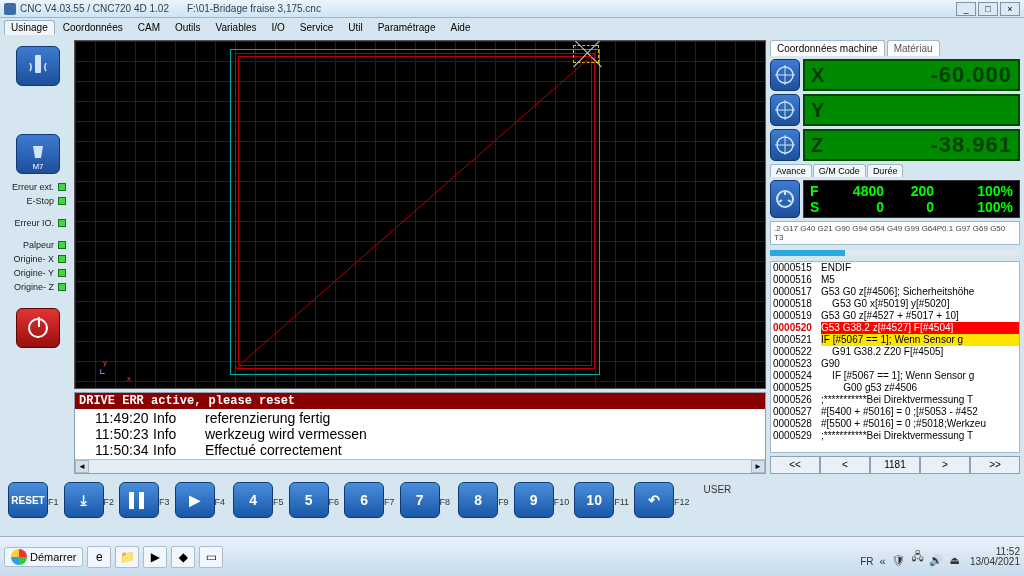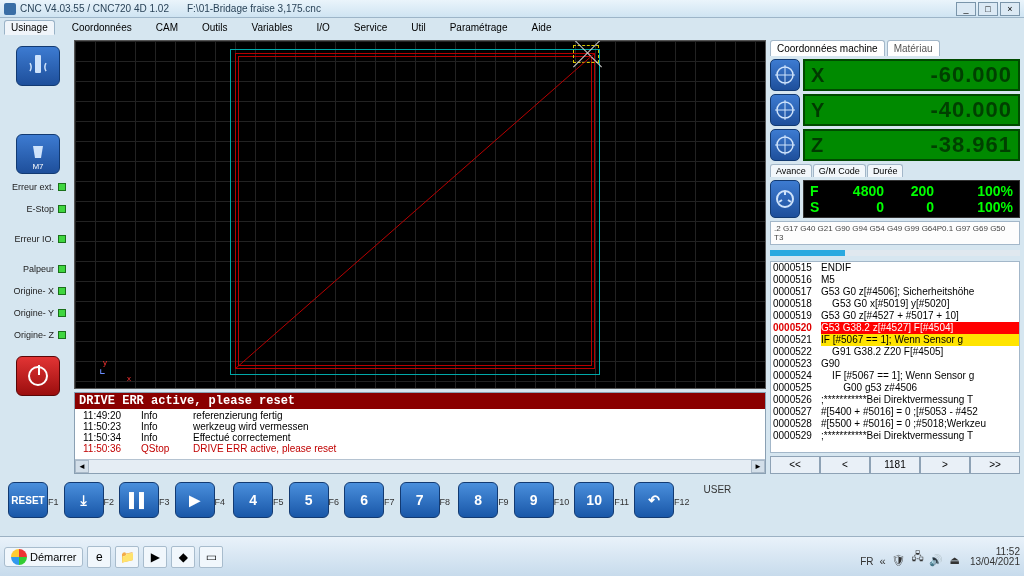--- a/index.html
+++ b/index.html
@@ -7,34 +7,34 @@
   .window { width: 1024px; height: 576px; display: flex; flex-direction: column; }
 
   
   .titlebar { height: 18px; background: linear-gradient(#eaf4fb,#cfe4f2); display:flex; align-items:center; padding:0 4px; border-bottom:1px solid #9db5c8;}
   .titlebar .tb-icon { width:12px; height:12px; background:#3a6ea5; border-radius:2px; margin-right:4px; display:inline-block;}
   .titlebar .tb-text { font-size:10px; color:#2a4358; }
   .titlebar .spacer { flex:1;}
   .titlebar .winbtn { width:20px; height:14px; border:1px solid #7a95aa; margin-left:2px; background:#dbe9f4; font-size:9px; line-height:12px; text-align:center; cursor:pointer;}
 
   
-  .menubar { height:18px; display:flex; align-items:center; padding:0 4px; gap:10px;text-align:center;}
+  .menubar { height:18px; display:flex; align-items:center; padding:0 4px; gap:1px;text-align:center;}
   .menubar .tab { padding:1px 6px; font-size:10px; border:1px solid transparent; border-radius:3px 3px 0 0; cursor:pointer;}
   .menubar .tab.active { background:#f0f5fa; border-color:#9ab3c7; border-bottom-color:#f0f5fa;}
 
   
   .content { flex:1; display:flex; padding:4px; gap:4px; overflow:hidden;}
 
   
   .sidebar-left { width:66px; display:flex; flex-direction:column; gap:6px; padding:4px 0 0 2px;}
   .biggbtn { width:44px; height:40px; background:linear-gradient(#3d7bd1,#1e4f9b); border:1px solid #123a72; border-radius:6px; margin:2px auto; cursor:pointer; display:flex; align-items:center; justify-content:center; position:relative;}
   .biggbtn.m7 { margin-top:40px;}
   .biggbtn .lbl { position:absolute; bottom:2px; left:0; right:0; text-align:center; font-size:8px; color:#fff;}
   .biggbtn svg, .biggbtn .glyph { color:#cde3fb; }
-  .status-list { display:flex; flex-direction:column; gap:12px;justify-content:center;}
+  .status-list { display:flex; flex-direction:column; gap:4px;justify-content:center;}
   .status-row { display:flex; align-items:center; justify-content:flex-end; gap:4px; padding-right:4px;}
   .status-row .slabel { font-size:9px; color:#222;}
   .led { width:8px; height:8px; background:#3fd63f; border:1px solid #1a701a; }
   .powerbtn { width:44px; height:40px; background:linear-gradient(#e23434,#9b0e0e); border:1px solid #5a0707; border-radius:6px; margin:10px auto 0; cursor:pointer; display:flex; align-items:center; justify-content:center;}
   .powerbtn .ring { width:20px; height:20px; border:2px solid #fff; border-radius:50%; position:relative;}
   .powerbtn .ring::before { content:""; position:absolute; left:8px; top:-3px; width:2px; height:10px; background:#fff;}
 
   
   .center { flex:1; display:flex; flex-direction:column; gap:3px; min-width:0;}
   .viewport { flex:1.2; background:#000; border:1px solid #555; position:relative; overflow:hidden;}
@@ -50,21 +50,21 @@
   .cross::before, .cross::after { content:""; position:absolute; background:#ccc;}
   .cross::before { left:50%; top:0; width:1px; height:100%; transform:rotate(45deg);}
   .cross::after  { left:50%; top:0; width:1px; height:100%; transform:rotate(-45deg);}
   .yellowdash { position:absolute; border:1px dashed #d6c400;}
   .origin-marker { position:absolute; left:24px; bottom:12px; color:#6a8dff; font-size:14px;}
   .origin-marker .ax { color:#ff3333; font-size:8px; position:absolute; left:28px; top:14px;}
   .origin-marker .ay { color:#ff3333; font-size:8px; position:absolute; left:4px; top:-2px;}
 
   .logpanel { height:82px; border:1px solid #8aa0b3; background:#fff; display:flex; flex-direction:column;}
   .logpanel .banner { background:#8a0000; color:#fff; font-family:"Courier New",monospace; font-size:12px; padding:1px 4px; font-weight:bold;}
-  .logpanel .rows { flex:1; overflow:hidden; padding:1px 8px; font-size:10px;}
+  .logpanel .rows { flex:1; overflow:hidden; padding:1px 20px; font-size:14px;}
   .logpanel .lr { display:flex; gap:10px; font-family:Arial; }
   .logpanel .lr.err { color:#c00000;}
   .logpanel .lr .t { width:48px;}
   .logpanel .lr .ty { width:42px;}
   .logpanel .scroll { height:14px; background:#e5edf4; border-top:1px solid #b5c3d1; display:flex;}
   .logpanel .scroll .sbbtn { width:14px; border:1px solid #a9b9c8; background:#d3dfe9; font-size:8px; text-align:center; line-height:11px;}
   .logpanel .scroll .track { flex:1;}
 
   
   .rightcol { width:250px; display:flex; flex-direction:column; gap:3px;}
@@ -270,21 +270,20 @@
         <div class="dro-row">
           <div class="targeticon">
               <svg viewBox="0 0 20 20">
                 <circle cx="10" cy="10" r="8" fill="none" stroke="#cfe3fb" stroke-width="1.5"></circle>
                 <line x1="10" y1="0" x2="10" y2="20" stroke="#cfe3fb"></line>
                 <line x1="0" y1="10" x2="20" y2="10" stroke="#cfe3fb"></line>
               </svg>
             </div>
           <div class="dro">
               <span class="axis">Y</span>
-              <span class="val">-40.000</span>
             </div>
         </div>
         <div class="dro-row">
           <div class="targeticon">
               <svg viewBox="0 0 20 20">
                 <circle cx="10" cy="10" r="8" fill="none" stroke="#cfe3fb" stroke-width="1.5"></circle>
                 <line x1="10" y1="0" x2="10" y2="20" stroke="#cfe3fb"></line>
                 <line x1="0" y1="10" x2="20" y2="10" stroke="#cfe3fb"></line>
               </svg>
             </div>

